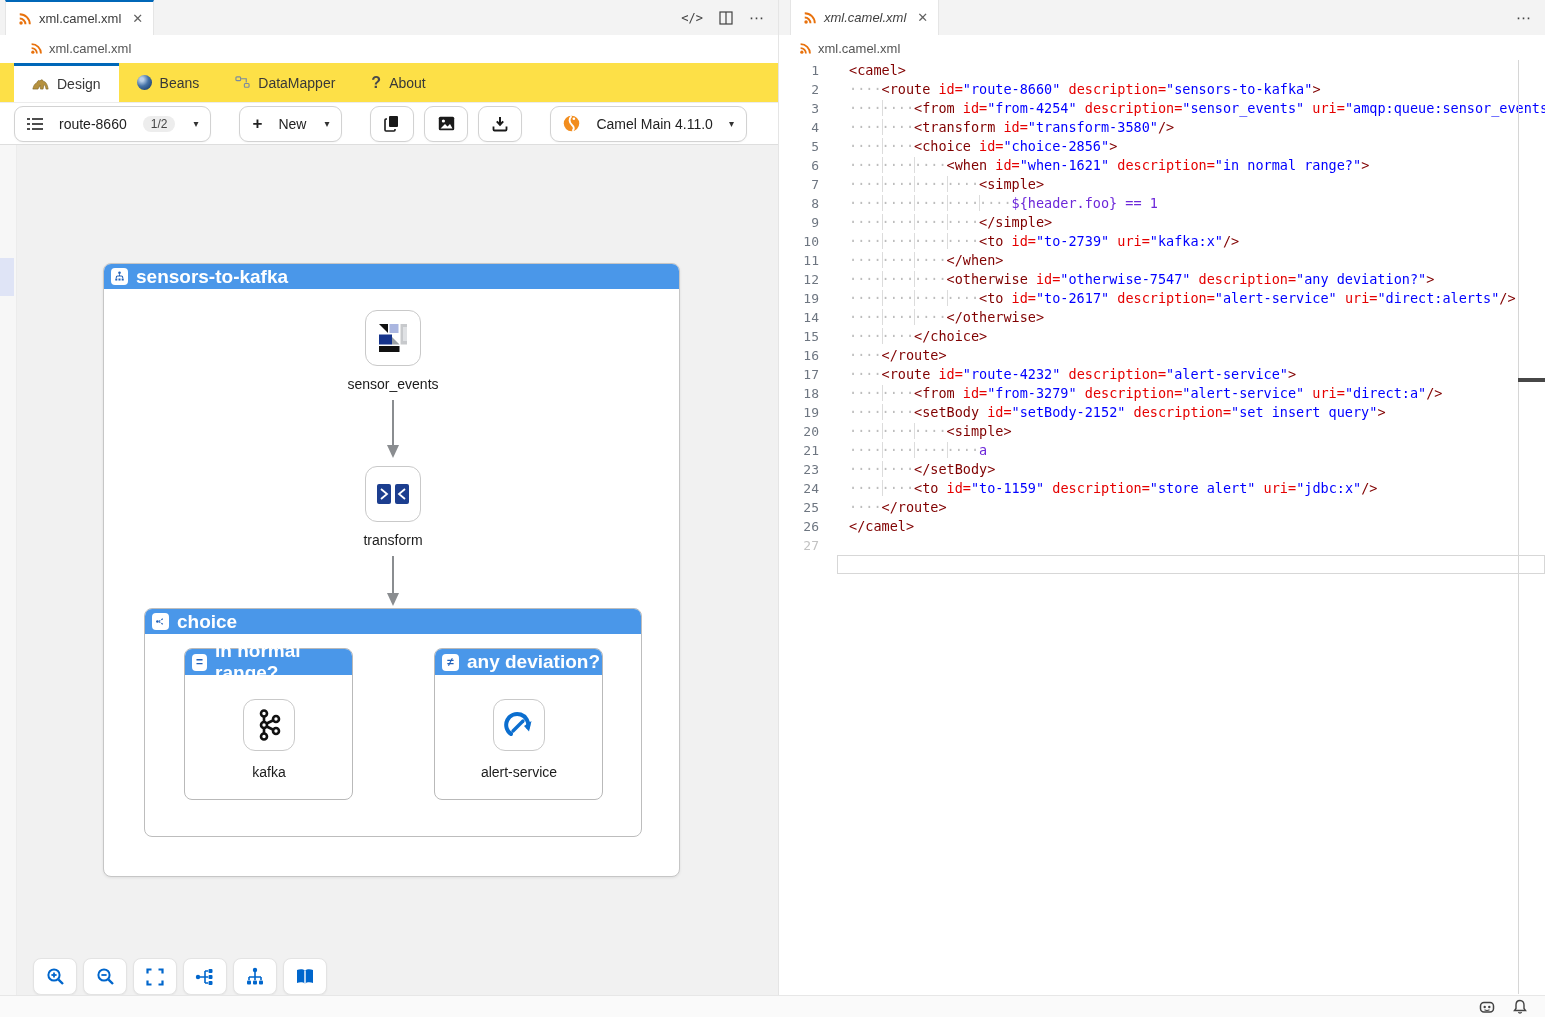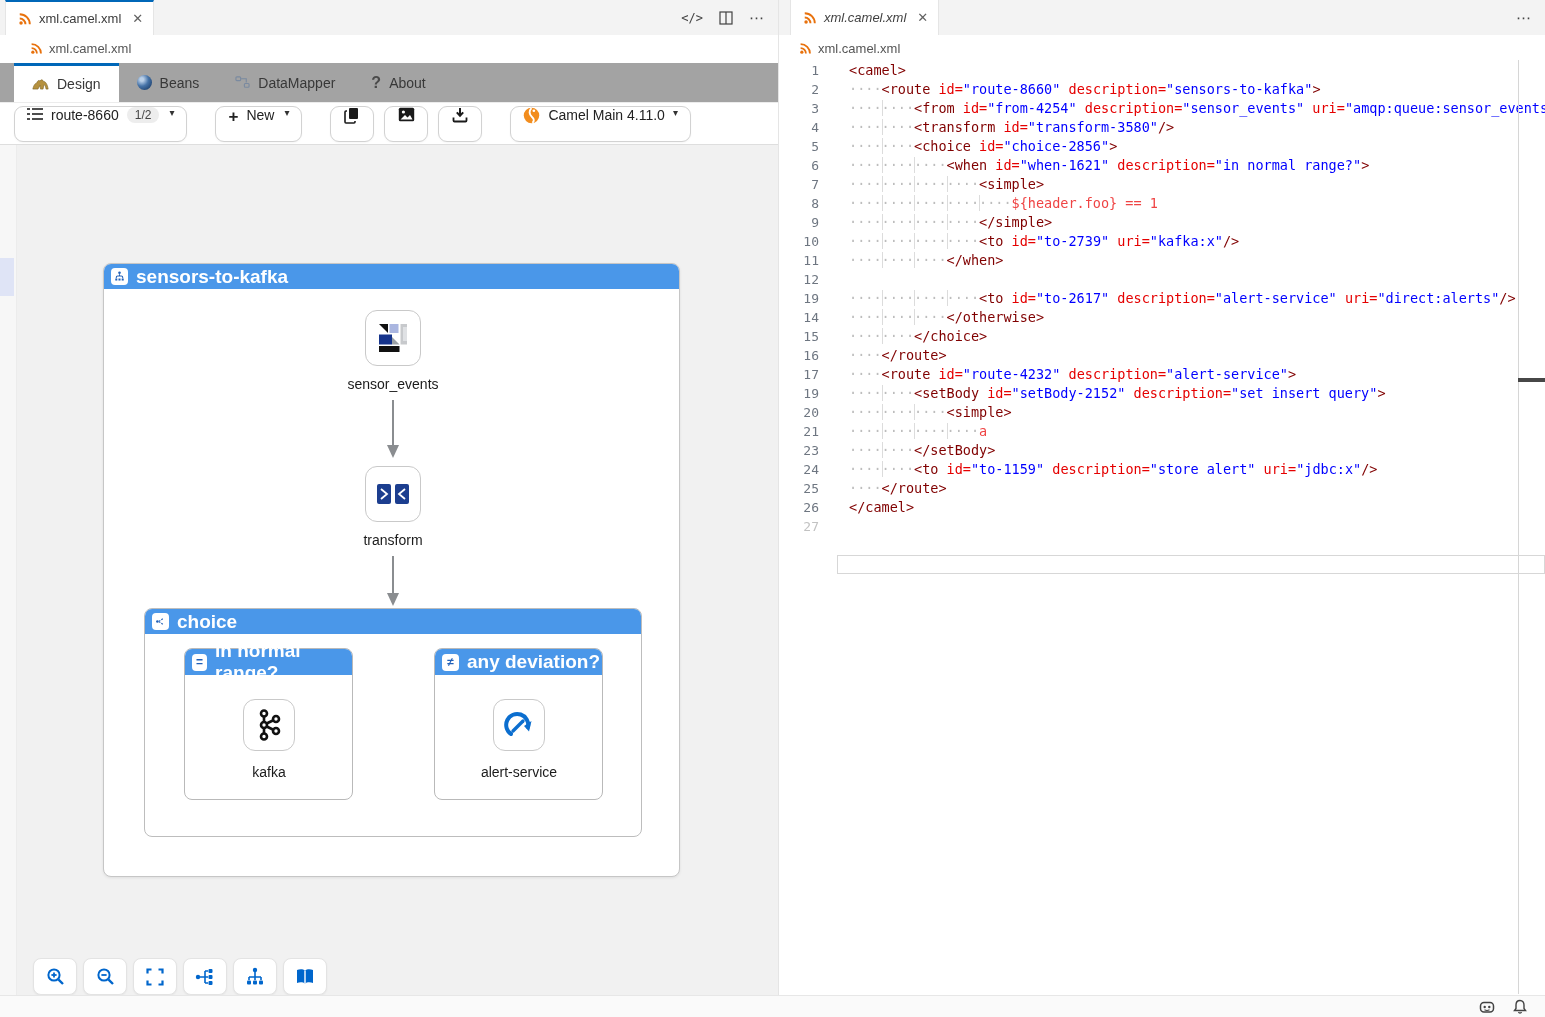--- a/index.html
+++ b/index.html
@@ -20,27 +20,27 @@
   .tab .title.italic { font-style:italic; color:#424242; }
   .tab .close { font-size:13px; color:#616161; margin-left:4px; }
   .tabbar-actions { position:absolute; right:14px; top:0; height:35px; display:flex; align-items:center; gap:16px; color:#424242; }
   .tabbar-actions .act { font-size:13px; cursor:pointer; display:flex; align-items:center; }
 
   
   .breadcrumb { position:absolute; left:0; right:0; height:26px; background:#fff; display:flex; align-items:center; gap:6px; padding-left:30px; }
   .breadcrumb .bc-text { font-size:13px; color:#555; }
 
   
-  .design-tabs { position:absolute; left:0; top:63px; right:0; height:40px; background:#a3a3a3; display:flex; align-items:stretch; padding-left:14px; border-bottom:1px solid #ececec; }
+  .design-tabs { position:absolute; left:0; top:63px; right:0; height:40px; background:#fde047; display:flex; align-items:stretch; padding-left:14px; border-bottom:1px solid #ececec; }
   .dtab { display:flex; align-items:center; gap:8px; padding:0 18px; font-size:14px; color:#383838; cursor:pointer; }
   .dtab.active { background:#fff; border-top:3px solid #0067b8; font-weight:400; }
 
   
   .ktoolbar { position:absolute; left:0; top:103px; right:0; height:42px; background:#fff; display:flex; align-items:center; gap:10px; padding-left:14px; border-bottom:1px solid #dedede; }
-  .kbtn { height:36px; background:#fff; border:1px solid #d2d2d2; border-radius:9px; display:flex; align-items:flex-start; gap:8px; padding:0 12px; font-size:14px; color:#222; cursor:pointer; box-shadow:0 1px 2px rgba(0,0,0,.04); }
+  .kbtn { height:36px; background:#fff; border:1px solid #d2d2d2; border-radius:9px; display:flex; align-items:center; gap:16px; padding:0 12px; font-size:14px; color:#222; cursor:pointer; box-shadow:0 1px 2px rgba(0,0,0,.04); }
   .kbtn.icon-only { width:44px; justify-content:center; padding:0; }
   .badge { background:#ededed; border-radius:10px; padding:1px 8px; font-size:12px; color:#444; }
   .caret { font-size:10px; color:#333; margin-left:2px; }
   .tb-sep { width:8px; }
 
   
   .canvas { position:absolute; left:0; top:145px; right:0; bottom:22px; background:#f1f1f1; overflow:hidden; }
   .left-rail { position:absolute; left:0; top:0; width:17px; bottom:0; background:#f7f7f7; border-right:1px solid #ececec; }
   .rail-sel { position:absolute; left:0; top:113px; width:14px; height:38px; background:#dfe4f6; }
 
@@ -61,21 +61,21 @@
 
   
   .code-area { position:absolute; left:0; top:60px; right:0; bottom:23px; background:#fff; overflow:hidden; }
   .code-line { display:flex; height:19px; line-height:19px; font-family:"DejaVu Sans Mono", monospace; font-size:13.5px; }
   .ln { width:40px; text-align:right; color:#6e7681; flex:none; font-size:13px; cursor:pointer; }
   .ln.dim { color:#c2c2c2; }
   .lt { white-space:pre; padding-left:30px; flex:none; }
   .tg { color:#800000; }
   .at { color:#e50000; }
   .av { color:#0000ff; }
-  .tx { color:#ef4444; }
+  .tx { color:#6d28d9; }
   .iw { color:#bdbdbd; }
   .ig { box-shadow:inset 1px 0 0 #dcdcdc; }
   .cur-line { position:absolute; left:58px; right:0; height:19px; border:1px solid #d7d7d7; pointer-events:none; }
   .ruler-line { position:absolute; top:0; bottom:0; left:739px; width:1px; background:#d6d6d6; pointer-events:none; }
   .overview-dash { position:absolute; left:739px; width:28px; height:4px; background:#474747; }
 
   
   .statusbar { position:absolute; left:0; right:0; bottom:0; height:22px; background:#fafafa; border-top:1px solid #e7e7e7; display:flex; align-items:center; justify-content:flex-end; gap:18px; padding-right:18px; }
 
   svg { display:block; }
@@ -421,40 +421,45 @@
           <div class="code-line">
             <span class="ln">10</span>
             <span class="lt"><span class="iw">····</span><span class="iw ig">····</span><span class="iw ig">····</span><span class="iw ig">····</span><span class="tg">&lt;to</span> <span class="at">id=</span><span class="av">"to-2739"</span> <span class="at">uri=</span><span class="av">"kafka:x"</span><span class="tg">/&gt;</span></span>
           </div>
           <div class="code-line">
             <span class="ln">11</span>
             <span class="lt"><span class="iw">····</span><span class="iw ig">····</span><span class="iw ig">····</span><span class="tg">&lt;/when</span><span class="tg">&gt;</span></span>
           </div>
           <div class="code-line">
             <span class="ln">12</span>
+            <span class="lt"><span class="iw">····</span><span class="iw ig">····</span><span class="iw ig">····</span><span class="tg">&lt;otherwise</span> <span class="at">id=</span><span class="av">"otherwise-7547"</span> <span class="at">description=</span><span class="av">"any deviation?"</span><span class="tg">&gt;</span></span>
           </div>
           <div class="code-line">
             <span class="ln">19</span>
             <span class="lt"><span class="iw">····</span><span class="iw ig">····</span><span class="iw ig">····</span><span class="iw ig">····</span><span class="tg">&lt;to</span> <span class="at">id=</span><span class="av">"to-2617"</span> <span class="at">description=</span><span class="av">"alert-service"</span> <span class="at">uri=</span><span class="av">"direct:alerts"</span><span class="tg">/&gt;</span></span>
           </div>
           <div class="code-line">
             <span class="ln">14</span>
             <span class="lt"><span class="iw">····</span><span class="iw ig">····</span><span class="iw ig">····</span><span class="tg">&lt;/otherwise</span><span class="tg">&gt;</span></span>
           </div>
           <div class="code-line">
             <span class="ln">15</span>
             <span class="lt"><span class="iw">····</span><span class="iw ig">····</span><span class="tg">&lt;/choice</span><span class="tg">&gt;</span></span>
           </div>
           <div class="code-line">
             <span class="ln">16</span>
             <span class="lt"><span class="iw">····</span><span class="tg">&lt;/route</span><span class="tg">&gt;</span></span>
           </div>
           <div class="code-line">
             <span class="ln">17</span>
             <span class="lt"><span class="iw">····</span><span class="tg">&lt;route</span> <span class="at">id=</span><span class="av">"route-4232"</span> <span class="at">description=</span><span class="av">"alert-service"</span><span class="tg">&gt;</span></span>
+          </div>
+          <div class="code-line">
+            <span class="ln">18</span>
+            <span class="lt"><span class="iw">····</span><span class="iw ig">····</span><span class="tg">&lt;from</span> <span class="at">id=</span><span class="av">"from-3279"</span> <span class="at">description=</span><span class="av">"alert-service"</span> <span class="at">uri=</span><span class="av">"direct:a"</span><span class="tg">/&gt;</span></span>
           </div>
           <div class="code-line">
             <span class="ln">19</span>
             <span class="lt"><span class="iw">····</span><span class="iw ig">····</span><span class="tg">&lt;setBody</span> <span class="at">id=</span><span class="av">"setBody-2152"</span> <span class="at">description=</span><span class="av">"set insert query"</span><span class="tg">&gt;</span></span>
           </div>
           <div class="code-line">
             <span class="ln">20</span>
             <span class="lt"><span class="iw">····</span><span class="iw ig">····</span><span class="iw ig">····</span><span class="tg">&lt;simple</span><span class="tg">&gt;</span></span>
           </div>
           <div class="code-line">

